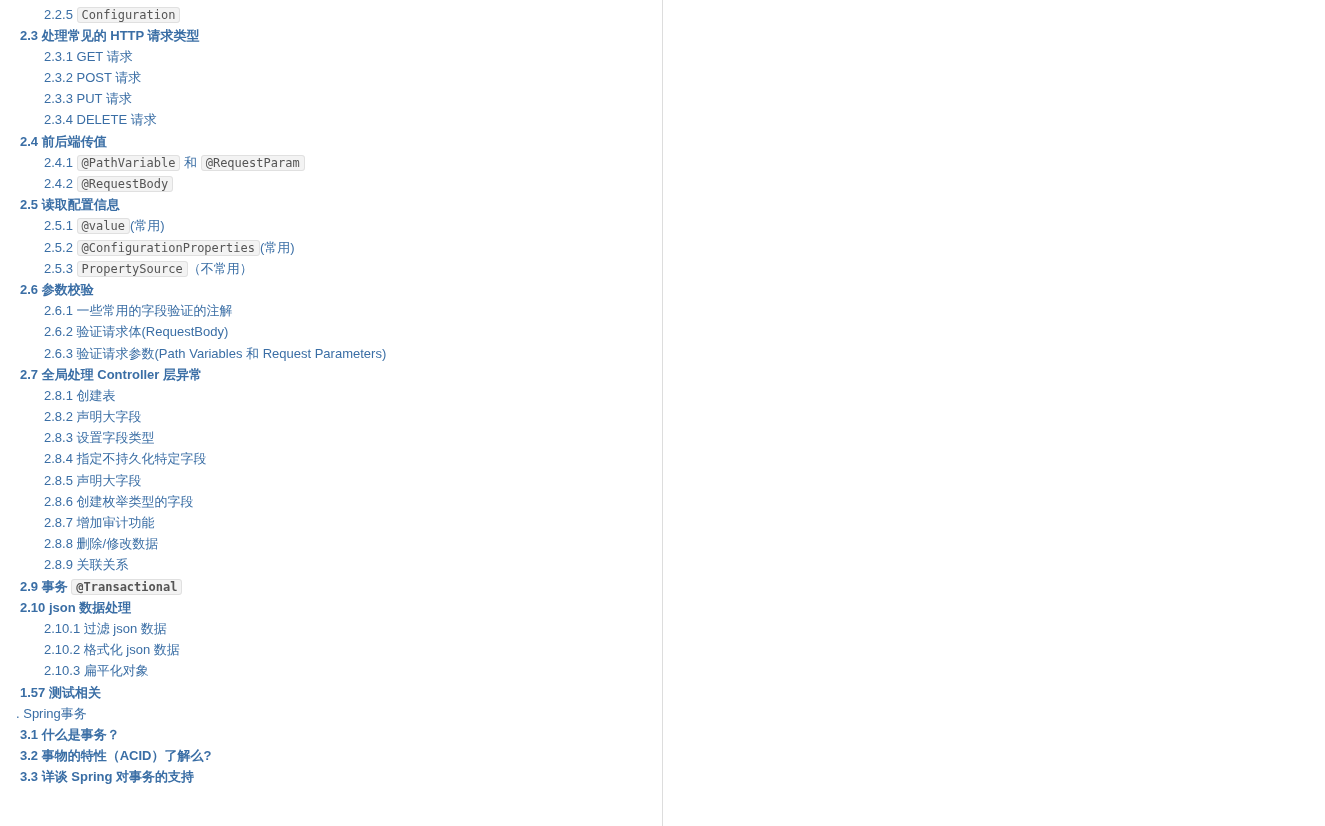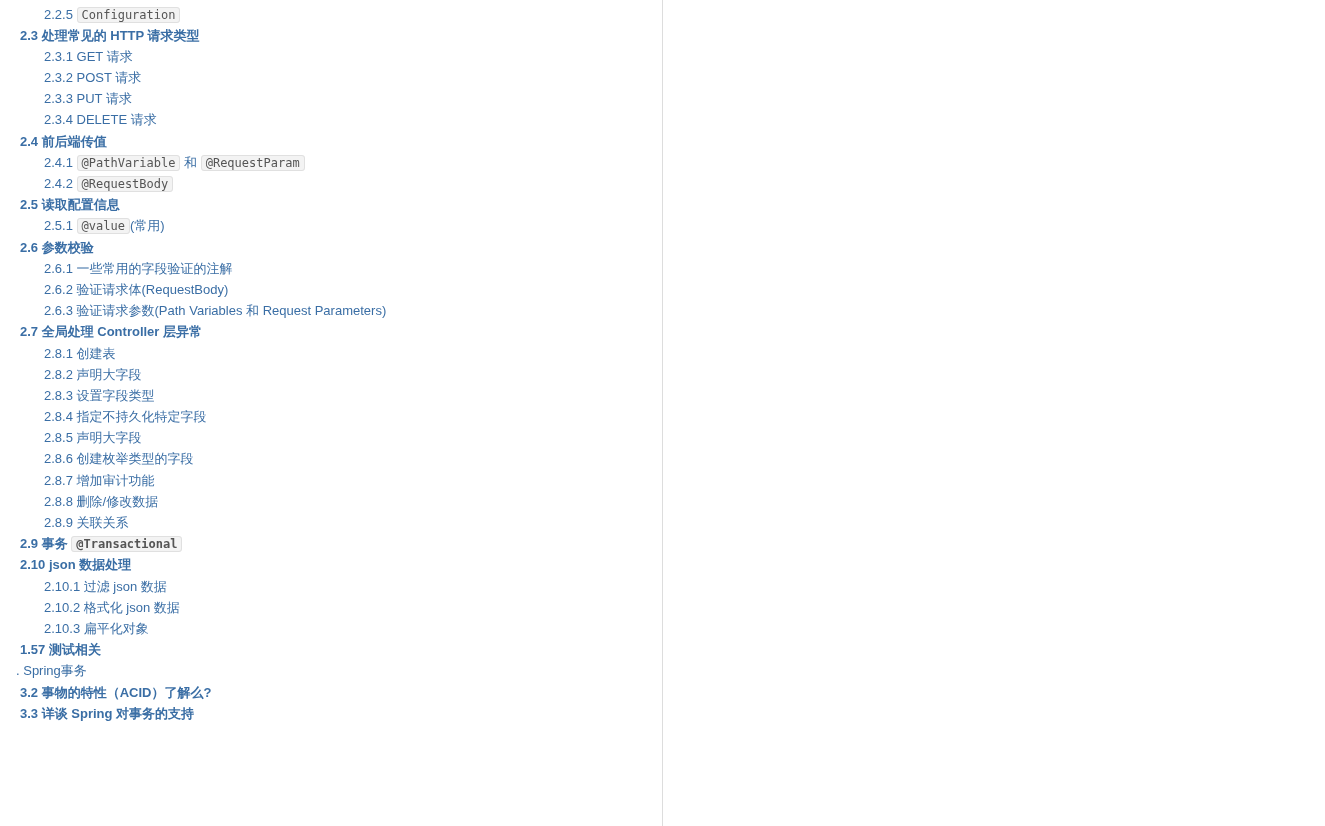--- a/index.html
+++ b/index.html
@@ -27,20 +27,22 @@
         <li class="lvl2"><a>2.3 处理常见的 HTTP 请求类型</a></li>
         <li class="lvl3"><a>2.3.1 GET 请求</a></li>
         <li class="lvl3"><a>2.3.2 POST 请求</a></li>
         <li class="lvl3"><a>2.3.3 PUT 请求</a></li>
         <li class="lvl3"><a>2.3.4 DELETE 请求</a></li>
         <li class="lvl2"><a>2.4 前后端传值</a></li>
         <li class="lvl3"><a>2.4.1 <code>@PathVariable</code> 和 <code>@RequestParam</code></a></li>
         <li class="lvl3"><a>2.4.2 <code>@RequestBody</code></a></li>
         <li class="lvl2"><a>2.5 读取配置信息</a></li>
         <li class="lvl3"><a>2.5.1 <code>@value</code>(常用)</a></li>
+        <li class="lvl3"><a>2.5.2 <code>@ConfigurationProperties</code>(常用)</a></li>
+        <li class="lvl3"><a>2.5.3 <code>PropertySource</code>（不常用）</a></li>
         <li class="lvl2"><a>2.6 参数校验</a></li>
         <li class="lvl3"><a>2.6.1 一些常用的字段验证的注解</a></li>
         <li class="lvl3"><a>2.6.2 验证请求体(RequestBody)</a></li>
         <li class="lvl3"><a>2.6.3 验证请求参数(Path Variables 和 Request Parameters)</a></li>
         <li class="lvl2"><a>2.7 全局处理 Controller 层异常</a></li>
         <li class="lvl3"><a>2.8.1 创建表</a></li>
         <li class="lvl3"><a>2.8.2 声明大字段</a></li>
         <li class="lvl3"><a>2.8.3 设置字段类型</a></li>
         <li class="lvl3"><a>2.8.4 指定不持久化特定字段</a></li>
         <li class="lvl3"><a>2.8.5 声明大字段</a></li>
@@ -48,20 +50,21 @@
         <li class="lvl3"><a>2.8.7 增加审计功能</a></li>
         <li class="lvl3"><a>2.8.8 删除/修改数据</a></li>
         <li class="lvl3"><a>2.8.9 关联关系</a></li>
         <li class="lvl2"><a>2.9 事务 <code>@Transactional</code></a></li>
         <li class="lvl2"><a>2.10 json 数据处理</a></li>
         <li class="lvl3"><a>2.10.1 过滤 json 数据</a></li>
         <li class="lvl3"><a>2.10.2 格式化 json 数据</a></li>
         <li class="lvl3"><a>2.10.3 扁平化对象</a></li>
         <li class="lvl2"><a>1.57 测试相关</a></li>
         <li class="lvl1"><a>. Spring事务</a></li>
+        <li class="lvl2"><a>3.1 什么是事务？</a></li>
         <li class="lvl2"><a>3.2 事物的特性（ACID）了解么?</a></li>
         <li class="lvl2"><a>3.3 详谈 Spring 对事务的支持</a></li>
       </ul>
   </div>
   <div class="column column-right">
     <div class="rpad">
       <ul id="right-list">
           <li class="lvl1"></li>
         </ul>
     </div>

